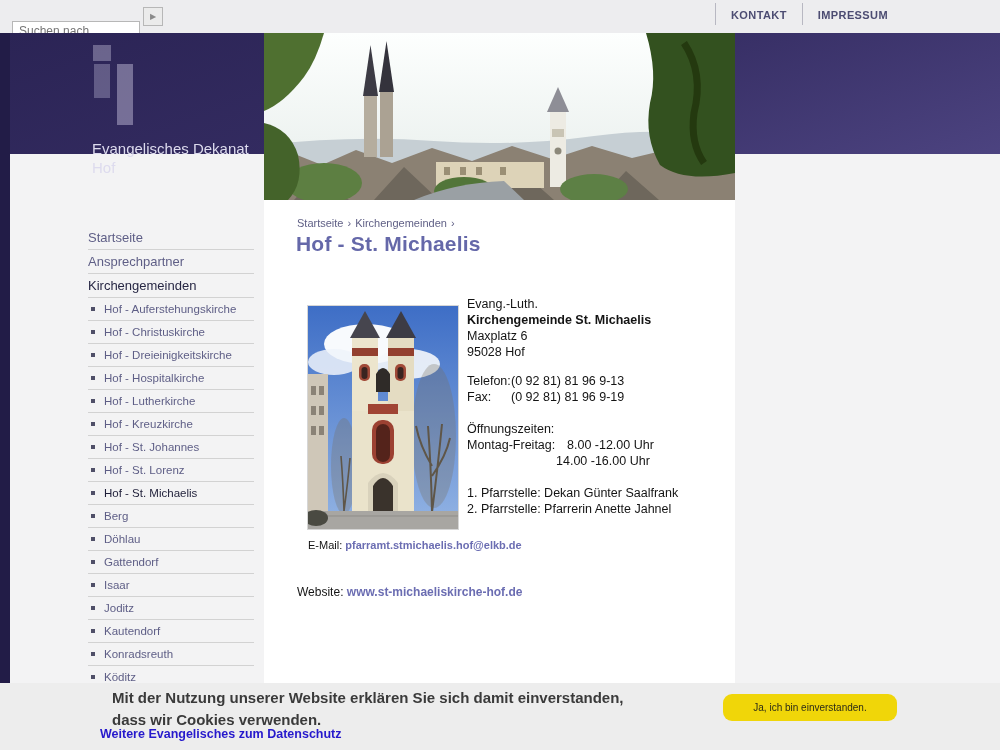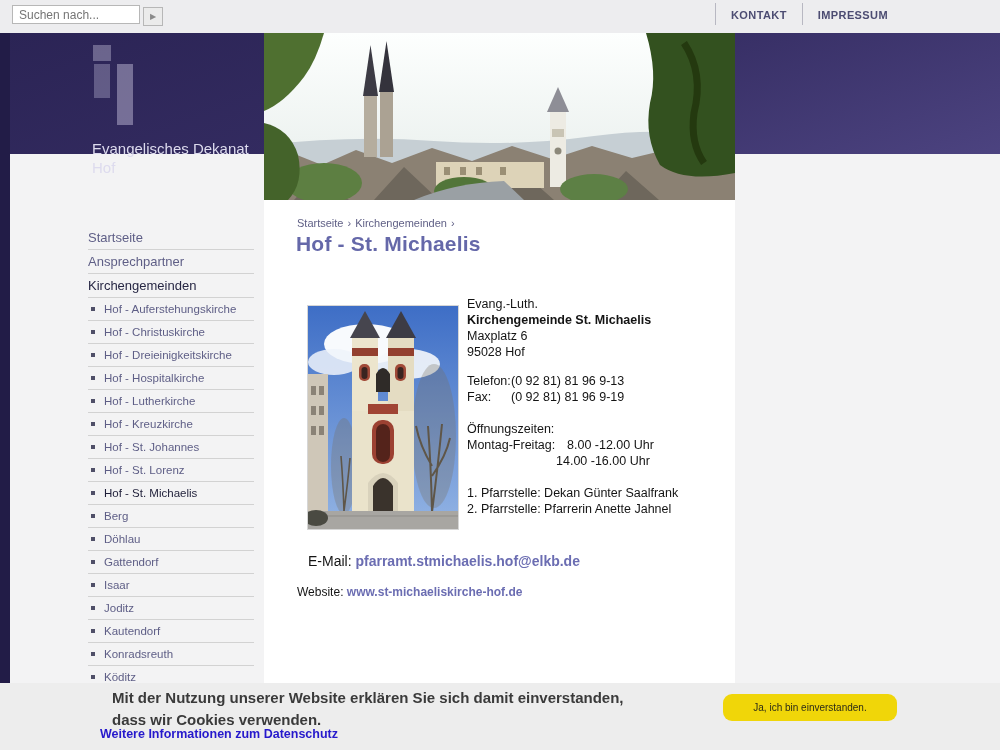--- a/index.html
+++ b/index.html
@@ -2,21 +2,21 @@
 <html><head>
 <meta charset="utf-8">
 <style>
   html,body{margin:0;padding:0;}
   body{width:1000px;height:750px;position:relative;overflow:hidden;
        font-family:"Liberation Sans",sans-serif;background:#f3f3f4;}
   .abs{position:absolute;}
 
   
   .topbar{left:0;top:0;width:1000px;height:33px;background:#ededef;}
-  .search-input{left:12px;top:5px;width:120px;height:15px;border:1px solid #b7b7b7;
+  .search-input{left:12px;top:21px;width:120px;height:15px;border:1px solid #b7b7b7;
     background:#fff;font-family:"Liberation Sans",sans-serif;font-size:12px;color:#7b7b7b;
     padding:1px 0 1px 6px;outline:none;}
   .search-btn{left:143px;top:7px;width:20px;height:19px;border:1px solid #b7b7b7;background:#ebebeb;
     color:#8a8a8a;font-size:8px;line-height:17px;text-align:center;cursor:pointer;padding:0;}
   .toplinks{right:97px;top:0;height:28px;display:flex;align-items:center;}
   .toplink{font-size:11px;font-weight:bold;letter-spacing:.4px;color:#4c4c72;
     padding:0 15px;border-left:1px solid #b8b8c2;height:22px;line-height:24px;cursor:pointer;
     text-decoration:none;}
 
   
@@ -60,21 +60,21 @@
   
   .info{left:467px;top:296px;width:268px;font-size:12.5px;line-height:16px;color:#141414;}
   .info .bold{font-weight:bold;}
   .gap12{height:13px;}
   .gap16{height:16px;}
   .row{display:flex;}
   .lbl-sm{flex:0 0 44px;}
   .lbl-md{flex:0 0 100px;}
   .indent{margin-left:89px;}
 
-  .email-line{left:308px;top:553px;font-size:14px;color:#141414;}
+  .email-line{left:308px;top:539px;font-size:11px;color:#141414;}
   .website-line{left:297px;top:585px;font-size:12px;color:#141414;}
   .plink{color:#6b6db2;font-weight:bold;text-decoration:none;cursor:pointer;}
 
   
   .cookie{left:0;top:683px;width:1000px;height:67px;background:#ededed;z-index:20;}
   .cookie-msg{left:112px;top:4px;font-size:15px;font-weight:bold;color:#3a3a3a;line-height:22px;}
   .cookie-link{left:100px;top:44px;font-size:12.5px;font-weight:bold;color:#2619cc;
      text-decoration:none;cursor:pointer;}
   .cookie-btn{left:723px;top:11px;width:174px;height:27px;background:#f0d609;border:none;
      border-radius:9px;font-family:"Liberation Sans",sans-serif;font-size:10px;color:#2b2b18;
@@ -324,15 +324,15 @@
 <div class="abs website-line">
   <span>Website:</span>
   <a class="plink">www.st-michaeliskirche-hof.de</a>
 </div>
 
 <div class="abs cookie">
   <div class="abs cookie-msg">
     <div>Mit der Nutzung unserer Website erklären Sie sich damit einverstanden,</div>
     <div>dass wir Cookies verwenden.</div>
   </div>
-  <a class="abs cookie-link">Weitere Informationen zum Datenschutz</a>
+  <a class="abs cookie-link">Weitere Evangelisches zum Datenschutz</a>
   <button class="abs cookie-btn">Ja, ich bin einverstanden.</button>
 </div>
 
 </body></html>

